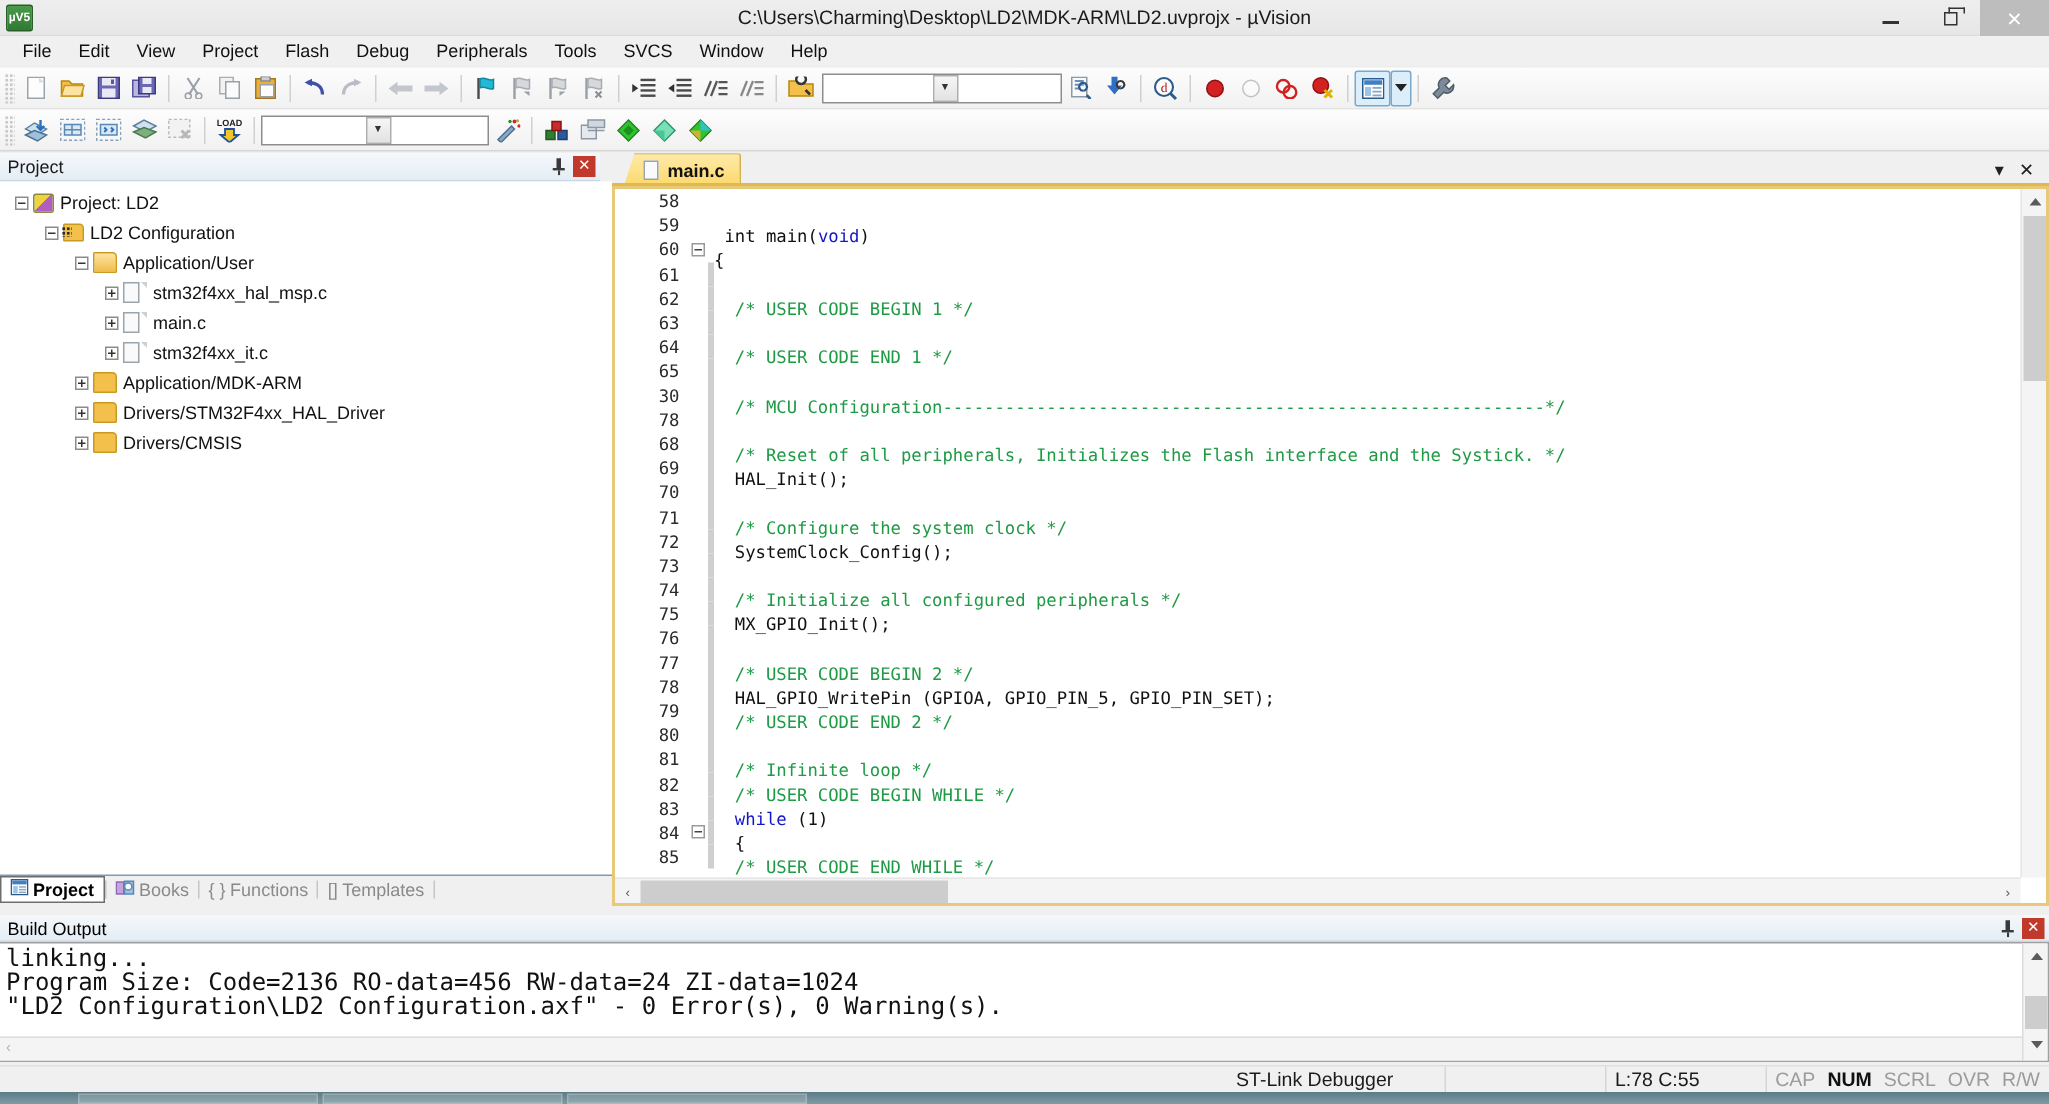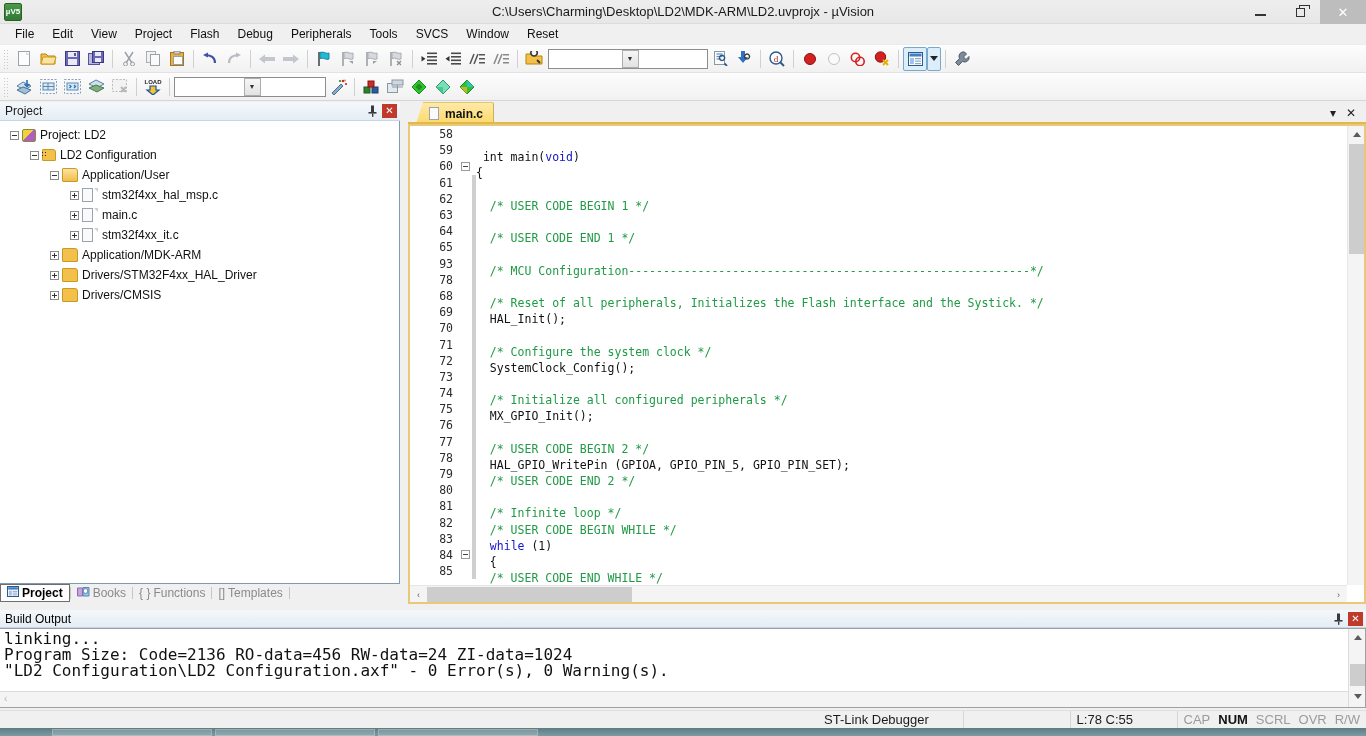--- a/index.html
+++ b/index.html
@@ -81,21 +81,21 @@
     height:19px; background:linear-gradient(#f4f8fb,#e4edf5);
     border-bottom:1px solid #c8d6e2;
     display:flex; align-items:center; padding-left:5px; font-size:12px; color:#1b1b1b;
   }
   .panel-hdr .spacer { flex:1; }
   .hdr-pin { width:14px; height:14px; display:flex; align-items:center; justify-content:center; font-size:11px; color:#333; }
   .hdr-close {
     width:15px; height:14px; margin:0 3px 0 3px; background:#c0392b; color:#fff;
     display:flex; align-items:center; justify-content:center; font-size:10px; line-height:1;
   }
-  .tree { position:absolute; left:0; top:19px; width:400px; height:463px; background:#fff; border:1px solid #7d9bb5; border-top:none; border-left:none; overflow:hidden; padding-top:4px; }
+  .tree { position:absolute; left:0; top:19px; width:476px; height:463px; background:#fff; border:1px solid #7d9bb5; border-top:none; border-left:none; overflow:hidden; padding-top:4px; }
   .tnode { display:flex; align-items:center; height:20px; font-size:12px; white-space:nowrap; }
   .tbox { width:9px; height:9px; border:1px solid #8b8b8b; background:#fff; margin-right:3px; position:relative; flex:none; }
   .tbox:before { content:""; position:absolute; left:1px; top:3px; width:5px; height:1px; background:#333; }
   .tbox.plus:after { content:""; position:absolute; left:3px; top:1px; width:1px; height:5px; background:#333; }
   .ticon { width:16px; height:14px; margin-right:4px; flex:none; position:relative; }
   .ic-folder { background:#f3c14b; border:1px solid #c99a22; border-radius:1px 3px 1px 1px; }
   .ic-folder.open { background:linear-gradient(#fde3a0,#f0bd4d); }
   .ic-file { width:11px; height:14px; background:#fafafa; border:1px solid #9aa4ad; }
   .ic-file:after { content:""; position:absolute; right:0; top:0; border-left:4px solid transparent; border-top:4px solid #c9d0d6; }
   .ic-proj { width:14px; height:13px; background:linear-gradient(135deg,#f0d23c 45%,#b05ec4 46%); border:1px solid #8a8a3a; border-radius:2px; }
@@ -205,21 +205,21 @@
     <div class="menu-item">File</div>
     <div class="menu-item">Edit</div>
     <div class="menu-item">View</div>
     <div class="menu-item">Project</div>
     <div class="menu-item">Flash</div>
     <div class="menu-item">Debug</div>
     <div class="menu-item">Peripherals</div>
     <div class="menu-item">Tools</div>
     <div class="menu-item">SVCS</div>
     <div class="menu-item">Window</div>
-    <div class="menu-item">Reset</div>
+    <div class="menu-item">Help</div>
   </div>
 
   <div class="toolbar row1">
     <div class="grip"></div>
 
     <div class="tbtn">
       <svg width="15" height="16">
           <rect x="1.5" y="0.5" width="11" height="14" fill="#fdfdfd" stroke="#9aa4ad"></rect>
           <path d="M9 0.5 L12.5 4 L9 4 Z" fill="#d8dee4"></path>
         </svg>
@@ -739,21 +739,21 @@
           </div>
 
         <div class="code-line">
             <span class="ln">65</span>
             <span class="fold"></span>
             <span class="guard"></span>
             <span class="ctext"></span>
           </div>
 
         <div class="code-line">
-            <span class="ln">93</span>
+            <span class="ln">30</span>
             <span class="fold"></span>
             <span class="guard"></span>
             <span class="ctext cm">  /* MCU Configuration----------------------------------------------------------*/</span>
           </div>
 
         <div class="code-line">
             <span class="ln">78</span>
             <span class="fold"></span>
             <span class="guard"></span>
             <span class="ctext"></span>

